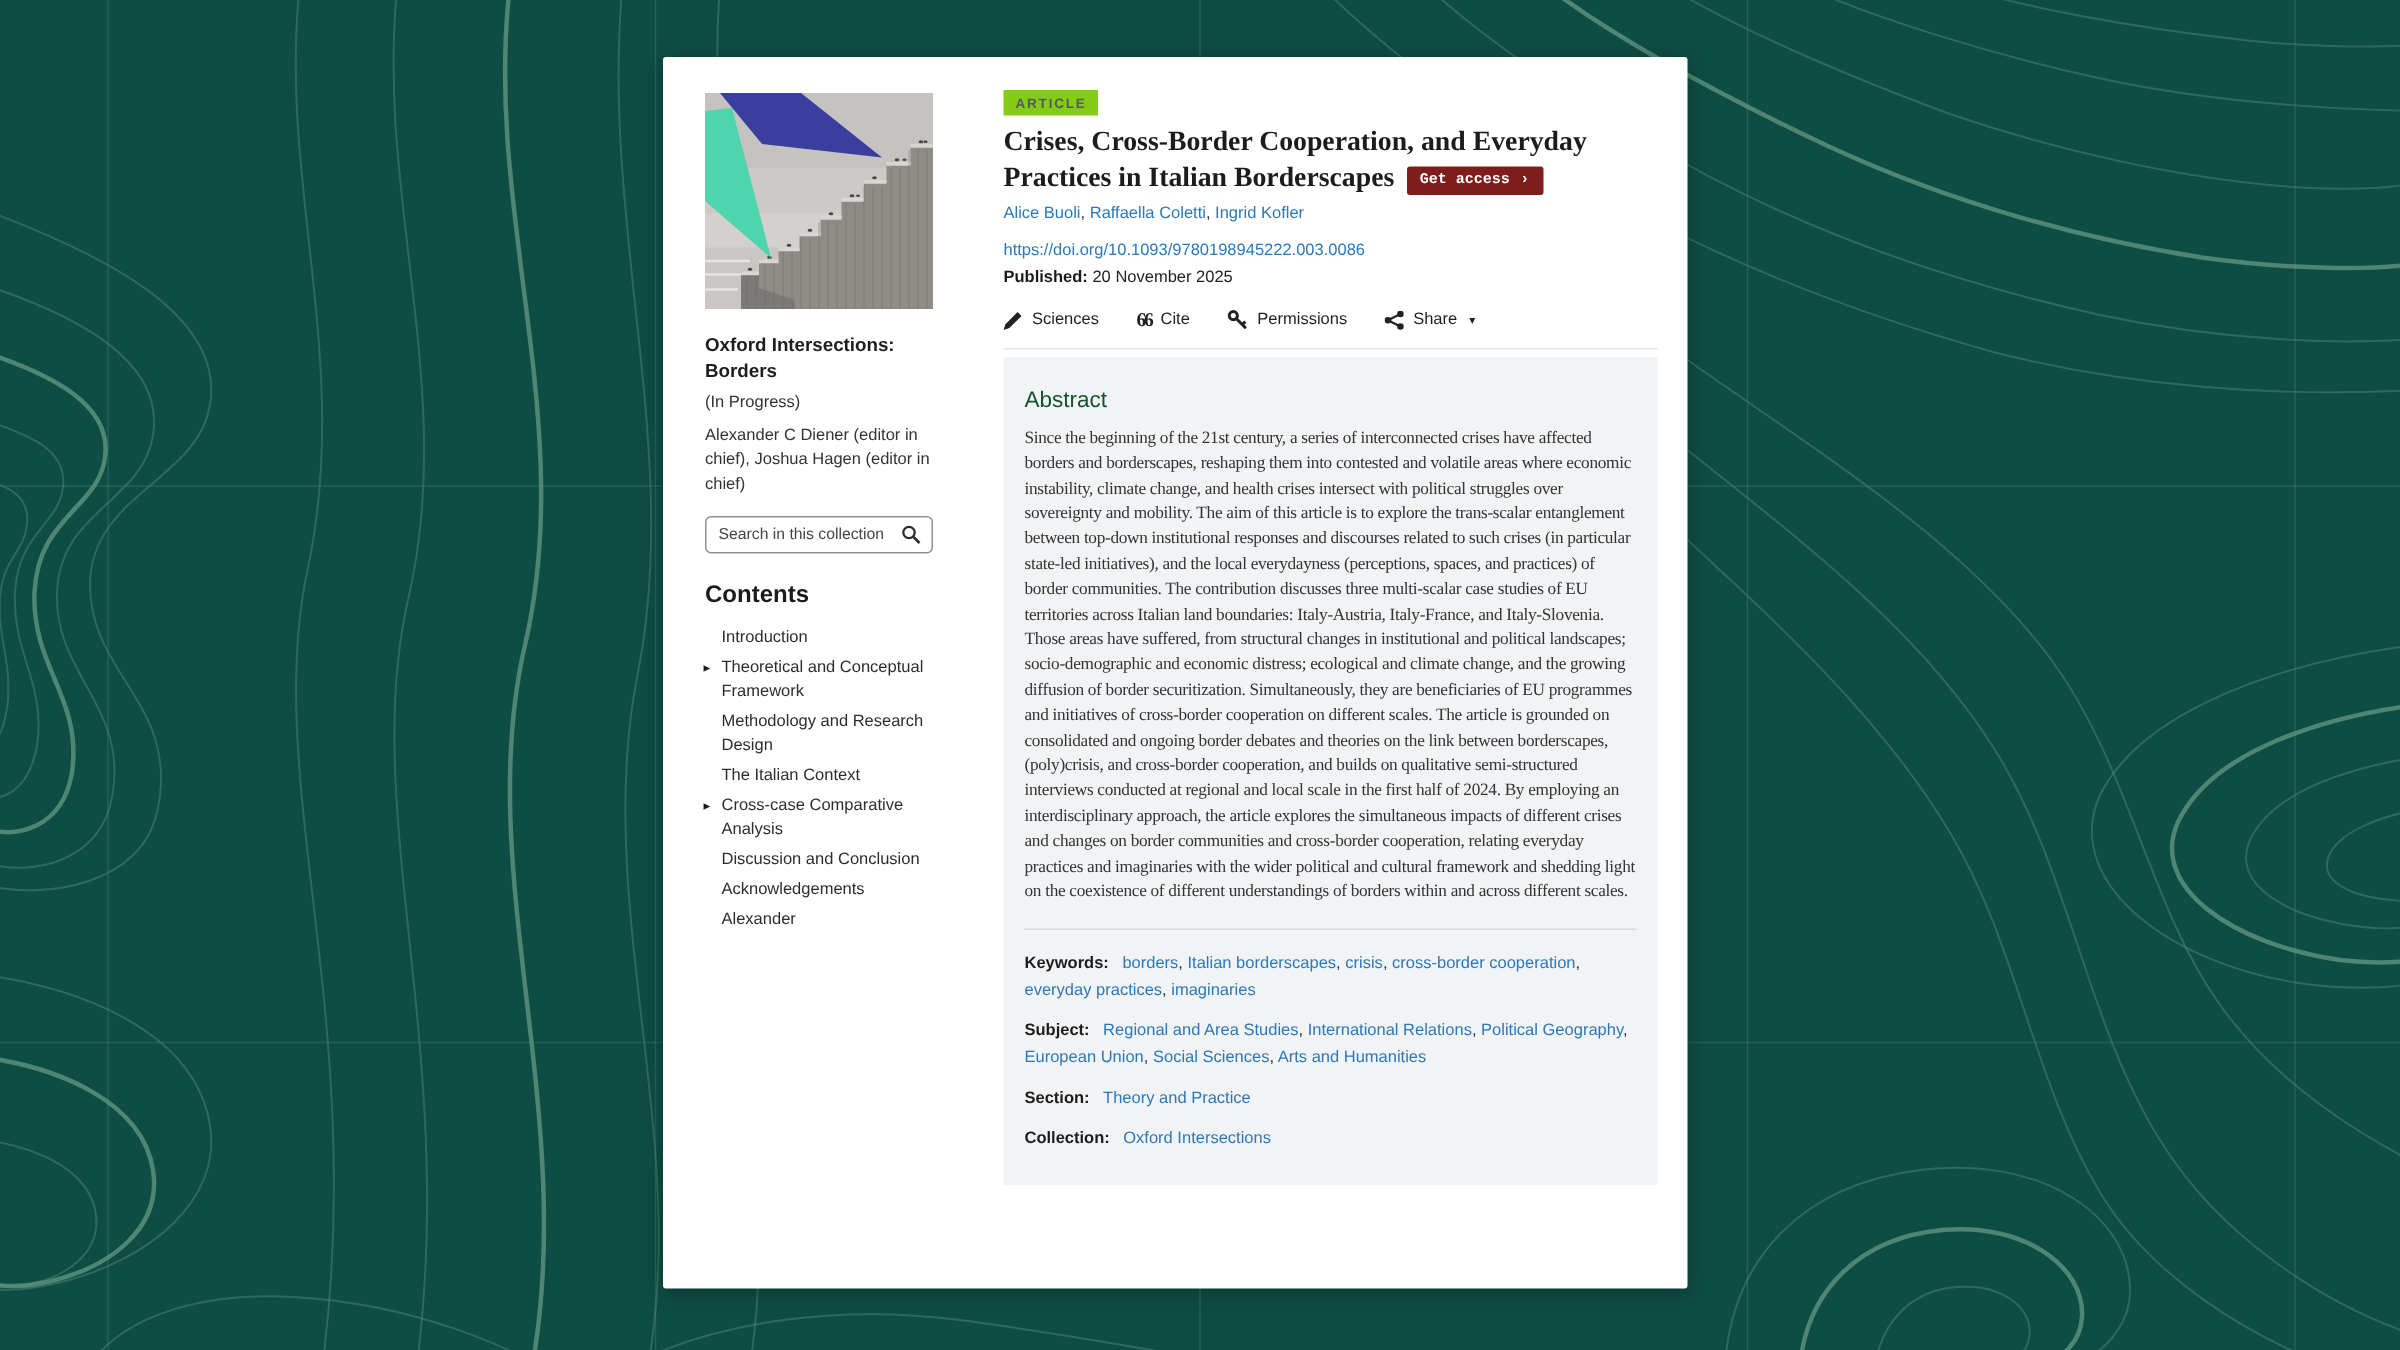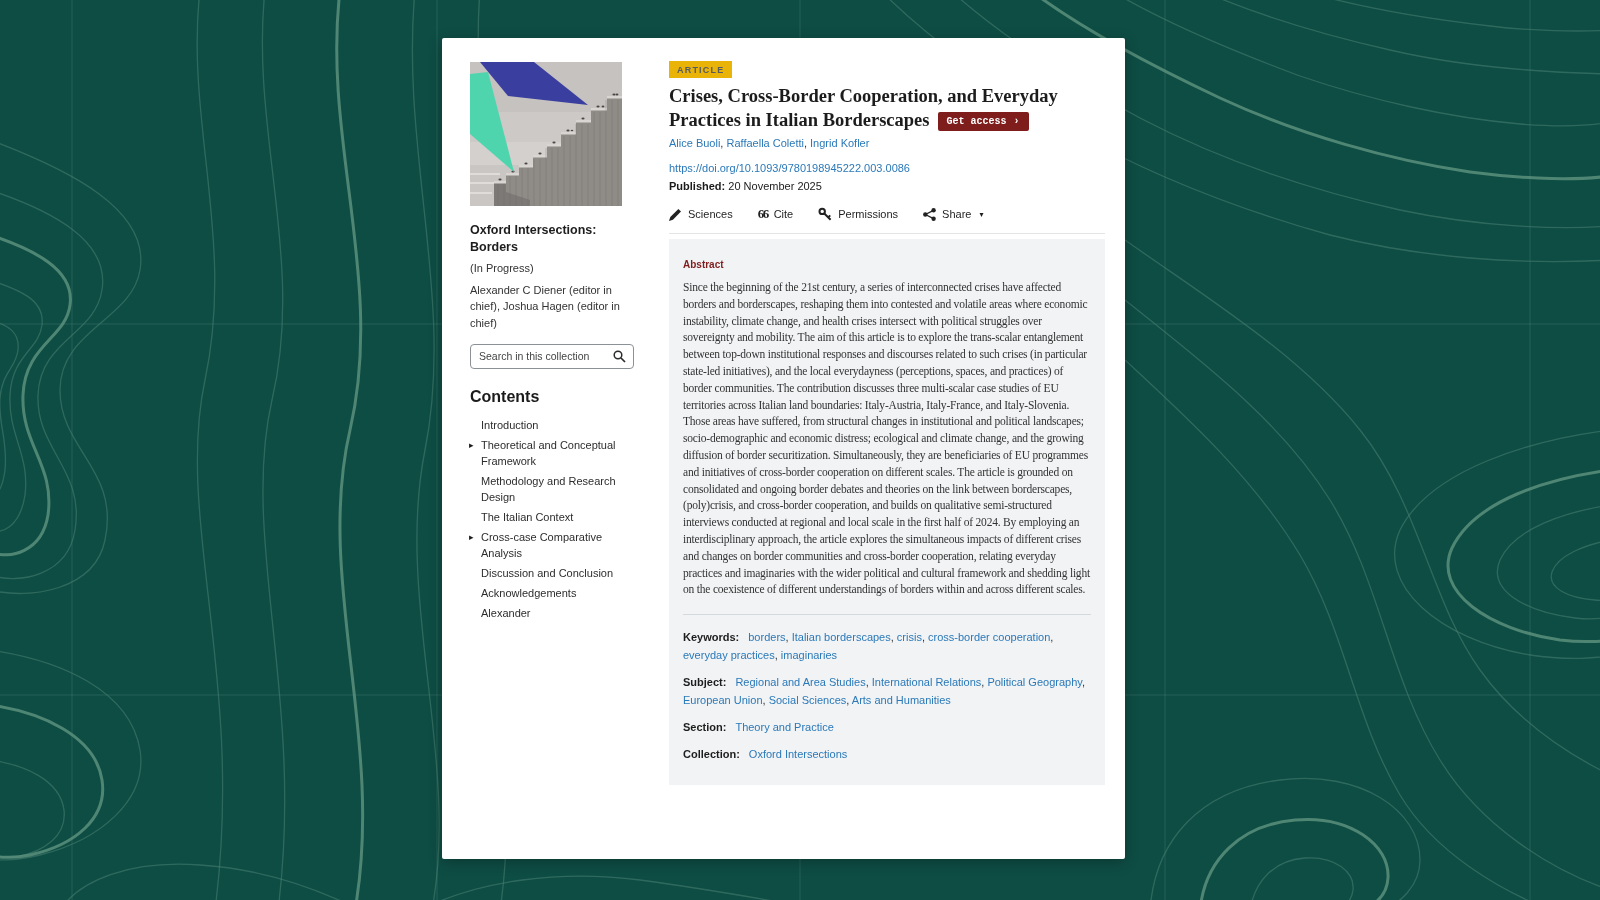--- a/index.html
+++ b/index.html
@@ -15,38 +15,38 @@
     position:absolute;left:442px;top:38px;width:683px;min-height:821px;
     background:#ffffff;border-radius:2px;box-shadow:0 3px 14px rgba(0,0,0,.28);
   }
   
   .sidebar{position:absolute;left:28px;top:24px;width:152px;}
   .cover{width:152px;height:144px;display:block;}
   .book-title{margin-top:16px;font-size:12.5px;line-height:1.32;font-weight:bold;color:#1d1d1d;}
   .book-status{margin-top:7px;font-size:11px;color:#333;}
   .book-editors{margin-top:8px;font-size:11px;line-height:1.48;color:#333;}
   .searchbox{
-    margin-top:13px;width:164px;height:25px;border:1px solid #8b9196;border-radius:4px;
+    margin-top:13px;width:152px;height:25px;border:1px solid #8b9196;border-radius:4px;
     display:flex;align-items:center;box-sizing:border-box;background:#fff;
   }
   .searchbox input{
     flex:1;border:0;outline:none;background:transparent;min-width:0;
     font-size:10.5px;color:#333;padding:0 2px 0 8px;
     font-family:"Liberation Sans","DejaVu Sans",sans-serif;
   }
   .searchbox input::placeholder{color:#444;opacity:1;}
   .search-btn{border:0;background:transparent;padding:0 7px 0 0;cursor:pointer;display:flex;align-items:center;}
   .contents-heading{margin-top:19px;font-size:16px;font-weight:bold;color:#1b1b1b;}
   .toc{list-style:none;margin:11px 0 0 0;padding:0;}
   .toc-item{position:relative;padding-left:11px;font-size:11px;line-height:16px;color:#2d2d2d;margin-bottom:4px;cursor:pointer;}
   .toc-marker{position:absolute;left:-1px;top:0px;font-size:9px;color:#1b1b1b;}
   
   .main{position:absolute;left:227px;top:21px;width:436px;}
   .badge{
-    display:inline-block;background:#eab308;color:#555b63;
+    display:inline-block;background:#84cc16;color:#555b63;
     font-size:9px;font-weight:bold;letter-spacing:1.2px;padding:4px 8px 3px;
   }
   h1.title{
     margin:6px 0 0 0;font-family:"Liberation Serif","DejaVu Serif",serif;
     font-size:18.5px;line-height:24px;font-weight:bold;color:#1c1c1c;
   }
   .get-access{
     display:inline-block;background:#7f1d1d;color:#fff;border:0;border-radius:2px;
     font-family:Liberation Mono, monospace;
     font-size:10px;font-weight:bold;padding:4px 9px;margin-left:8px;
@@ -62,21 +62,21 @@
   .actionbar{margin-top:15px;display:flex;align-items:center;gap:25px;}
   .action{display:flex;align-items:center;gap:6px;font-size:11px;color:#1f1f1f;cursor:pointer;}
   .quote-glyph{
     font-family:"Liberation Serif","DejaVu Serif",serif;font-weight:bold;
     font-size:13px;letter-spacing:-1.5px;line-height:10px;color:#222;
   }
   .caret{font-size:8px;margin-left:2px;color:#1f1f1f;}
   .rule{margin-top:12px;border-top:1px solid #e3e5e7;height:0;}
   
   .panel{margin-top:5px;background:#f1f3f5;padding:20px 14px 22px;box-sizing:border-box;width:436px;}
-  .abstract-heading{font-size:10px;font-weight:bold;color:#7f1d1d;}
+  .abstract-heading{font-size:15px;font-weight:normal;color:#14532d;}
   .abstract-text{
     margin-top:9px;font-family:"Liberation Serif","DejaVu Serif",serif;
     font-size:11.5px;line-height:16.8px;letter-spacing:-0.2px;color:#333;
   }
   .panel-rule{margin:16px 0 13px;border-top:1px solid #d6d9dc;height:0;}
   .meta-row{font-size:11px;line-height:18px;color:#333;margin-top:9px;}
   .meta-row:first-of-type{margin-top:0;}
   .meta-label{font-weight:bold;color:#1d1d1d;margin-right:9px;}
 </style>
 </head>

